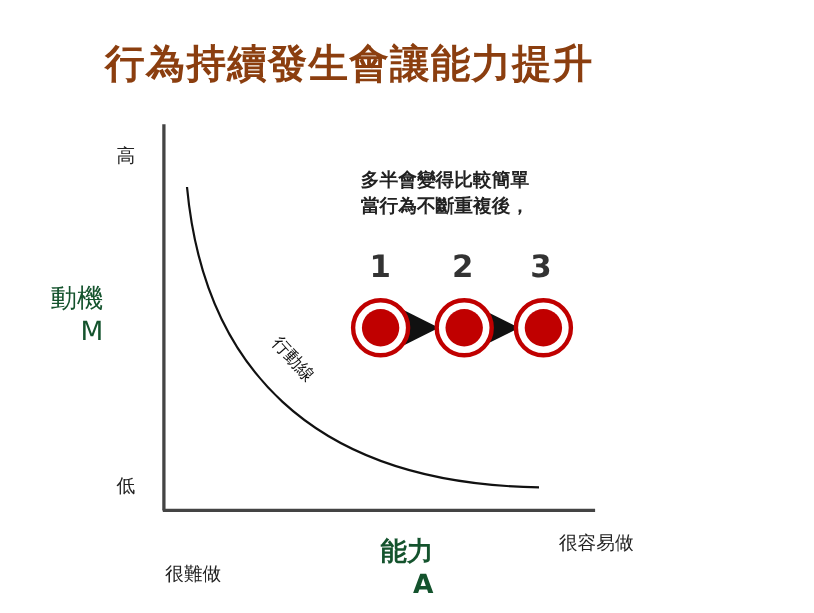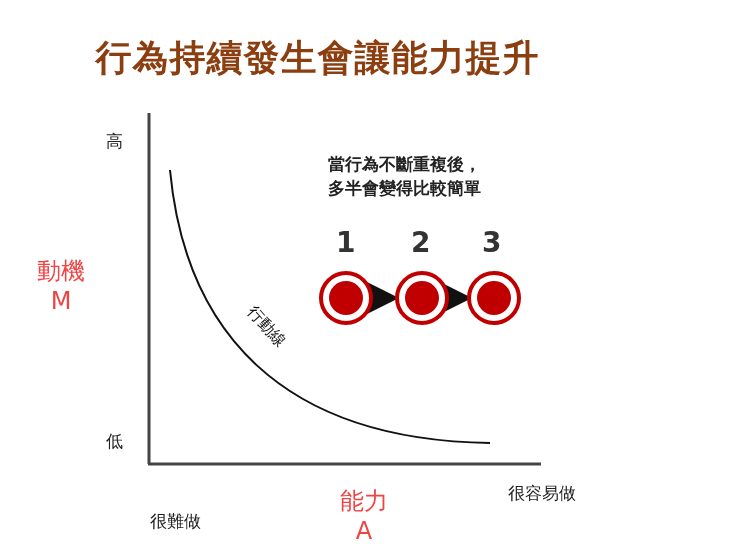--- a/index.html
+++ b/index.html
@@ -1,20 +1,20 @@
 <!DOCTYPE html>
 <html><head>
 <meta charset="utf-8">
 <style>
   html,body{margin:0;padding:0;background:#fff;}
   body{width:740px;height:557px;position:relative;overflow:hidden;font-family:"DejaVu Sans","Liberation Sans",sans-serif;color:#222;}
   .abs{position:absolute;}
   .title{left:0;width:635px;top:34px;text-align:center;font-size:36px;font-weight:bold;color:#8b3e0f;letter-spacing:1px;}
   .tick{font-size:17px;color:#222;}
-  .axis-label{font-size:24px;color:#ef4444;text-align:center;line-height:30px;}
+  .axis-label{font-size:24px;color:#14532d;text-align:right;line-height:30px;}
   .note{font-size:17px;line-height:24px;color:#222;font-weight:bold;}
   .num{font-size:28px;font-weight:bold;color:#333;}
   svg{position:absolute;left:0;top:0;}
   .curve-label{font-size:16px;color:#111;transform:rotate(48deg);transform-origin:left top;}
 </style>
 </head>
 <body>
 
 <div class="abs title">行為持續發生會讓能力提升</div>
 
@@ -49,27 +49,27 @@
 
 <div class="abs tick" style="left:106px;top:130px;">高</div>
 <div class="abs tick" style="left:106px;top:430px;">低</div>
 <div class="abs axis-label" style="left:28px;top:256px;width:66px;">
   <div>動機</div>
   <div>M</div>
 </div>
 
 <div class="abs tick" style="left:150px;top:510px;">很難做</div>
 <div class="abs tick" style="left:508px;top:482px;">很容易做</div>
-<div class="abs axis-label" style="left:324px;top:486px;width:80px;">
+<div class="abs axis-label" style="left:314px;top:486px;width:80px;font-weight:bold;">
   <div>能力</div>
   <div>A</div>
 </div>
 
 <div class="abs curve-label" style="left:258px;top:302px;">行動線</div>
 
 <div class="abs note" style="left:328px;top:152px;">
+  <div>多半會變得比較簡單</div>
   <div>當行為不斷重複後，</div>
-  <div>多半會變得比較簡單</div>
 </div>
 
 <div class="abs num" style="left:336px;top:226px;">1</div>
 <div class="abs num" style="left:411px;top:226px;">2</div>
 <div class="abs num" style="left:482px;top:226px;">3</div>
 
 </body></html>

